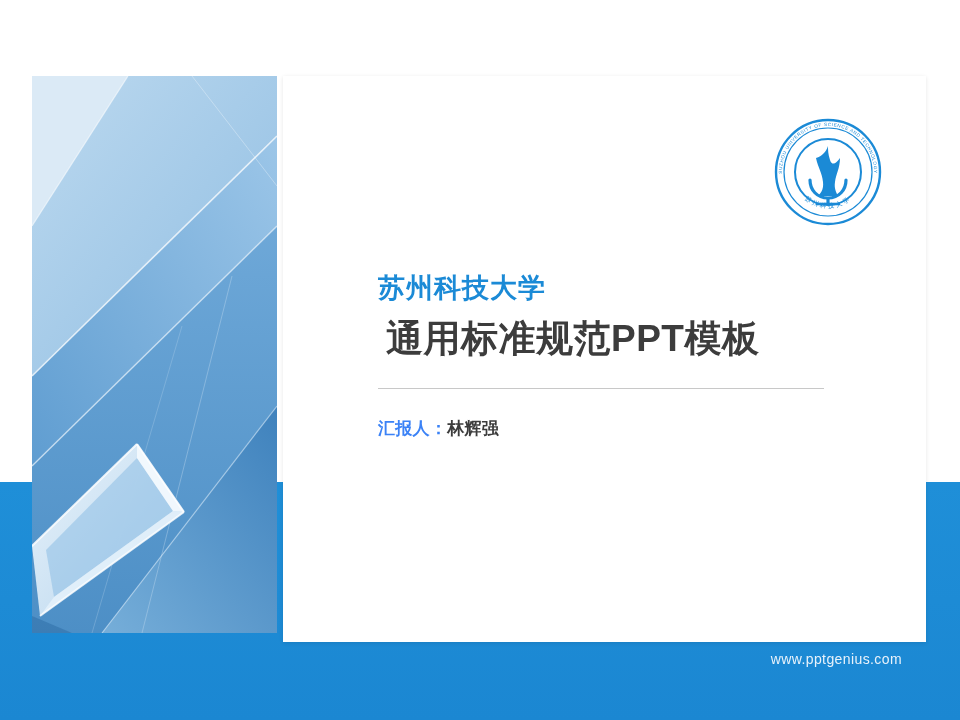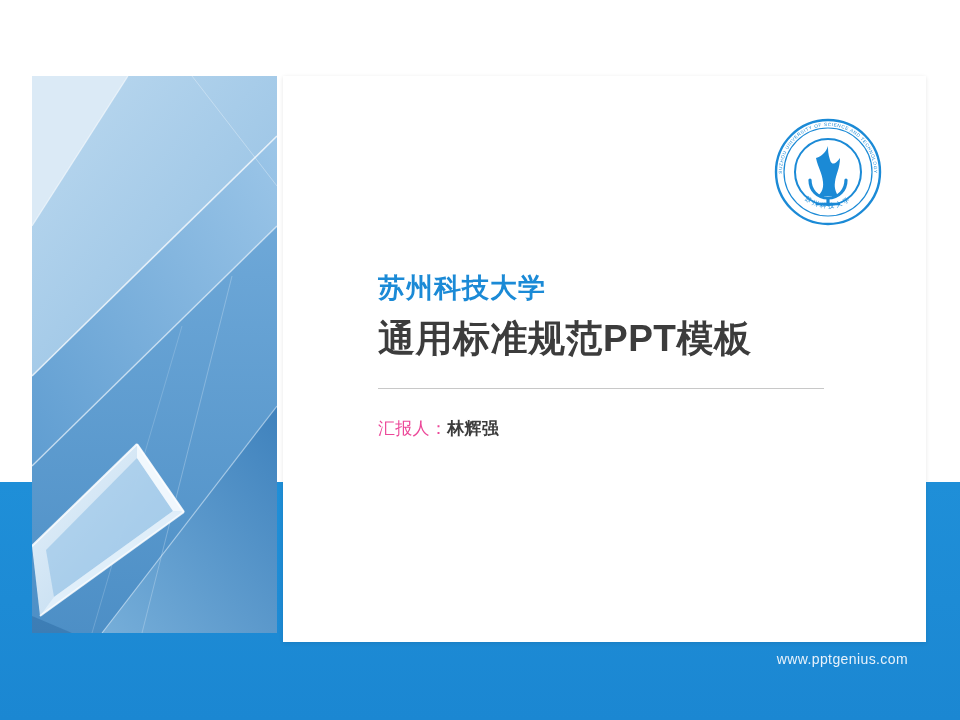--- a/index.html
+++ b/index.html
@@ -81,21 +81,21 @@
     line-height: 1.3;
     margin: 0 0 10px 0;
     white-space: nowrap;
   }
   .main-title {
     color: #3c3c3c;
     font-size: 37px;
     font-weight: bold;
     letter-spacing: 0.5px;
     line-height: 1.25;
-    margin: 0;
+    margin: 8px;
     white-space: nowrap;
   }
   .divider {
     margin-top: 26px;
     width: 446px;
     height: 1px;
     background: #c8c8c8;
   }
   .meta-row {
     margin-top: 28px;
@@ -104,27 +104,27 @@
     gap: 34px;
     white-space: nowrap;
   }
   .meta-item {
     font-size: 17px;
     font-weight: bold;
     color: #3c3c3c;
     letter-spacing: 0.3px;
   }
   .meta-label {
-    color: #ec4899;
-    font-weight: normal;
+    color: #3b82f6;
+    font-weight: bold;
   }
   
   .footer-url {
     position: absolute;
-    right: 52px;
+    right: 58px;
     top: 651px;
     color: #e8f2fb;
     font-size: 14px;
     letter-spacing: 0.4px;
   }
 </style>
 </head>
 <body>
 
 <div id="slide">

